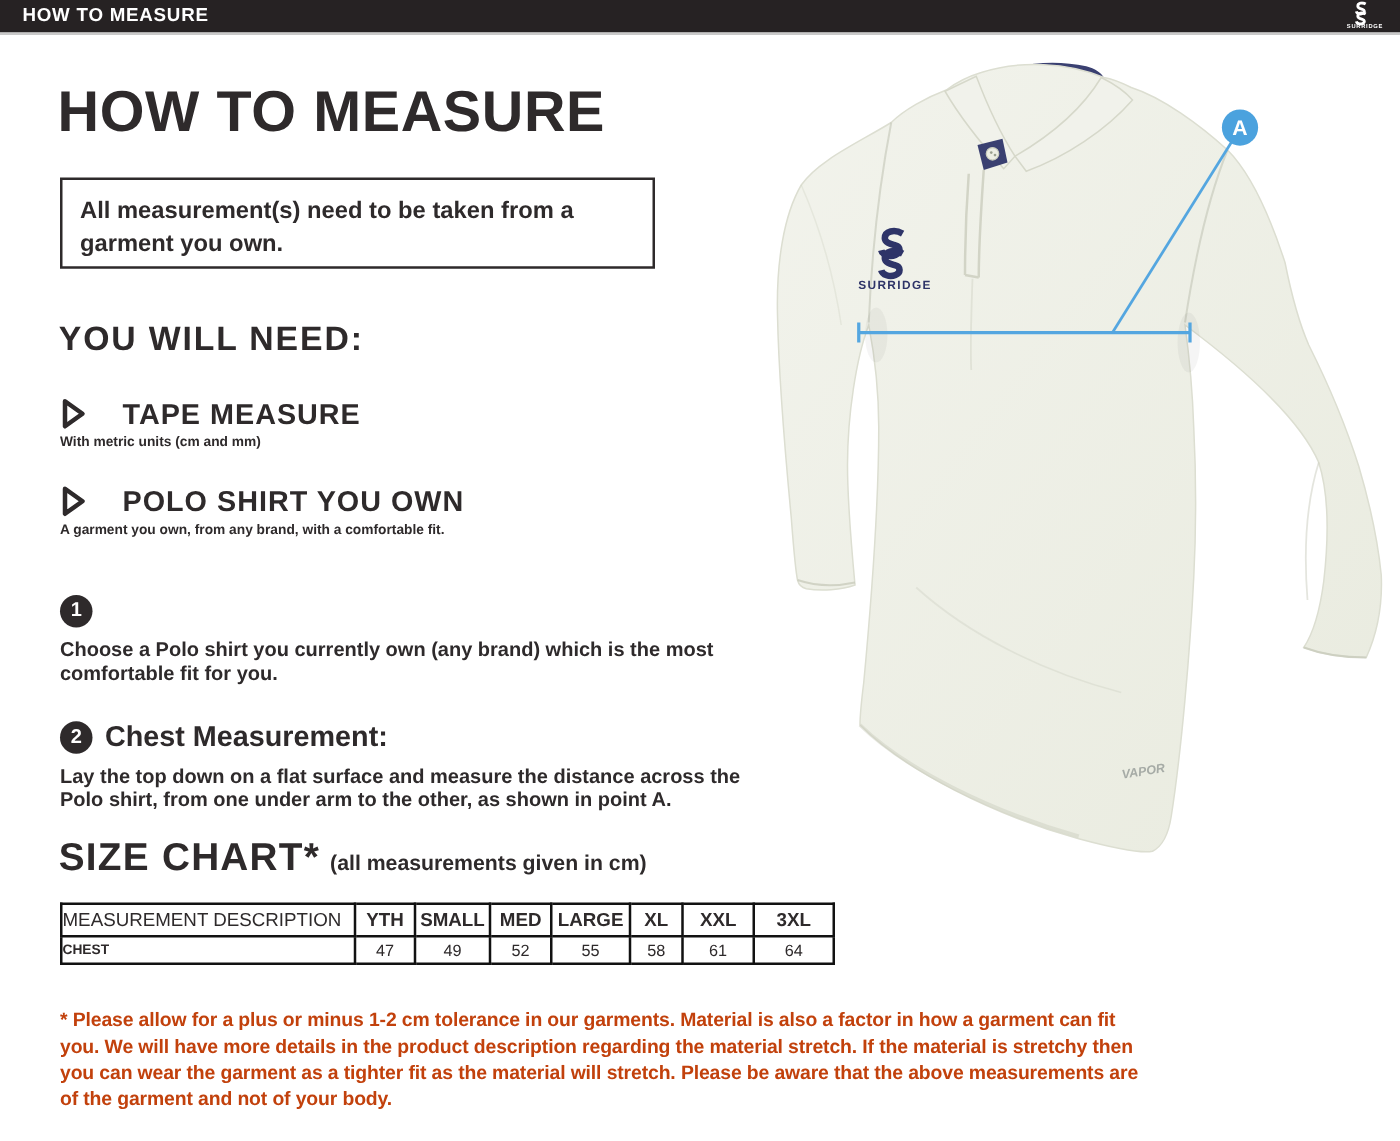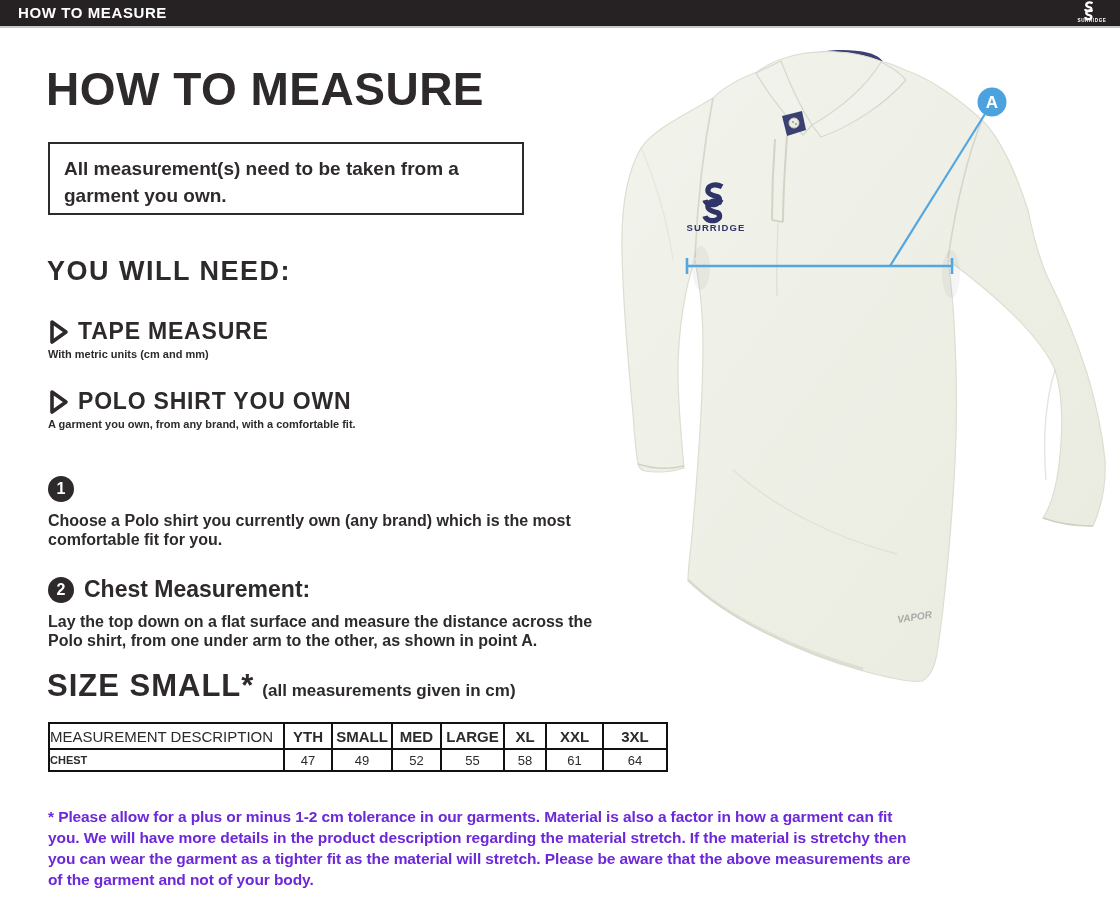--- a/index.html
+++ b/index.html
@@ -13,21 +13,21 @@
     letter-spacing:.6px;color:#ffffff;}
   .topbar-brand{position:absolute;right:8px;top:1px;width:40px;height:24px;}
   .topbar-sep{position:absolute;left:0;top:26px;width:1120px;height:2px;background:#c9c9c9;}
   
   .h1{position:absolute;left:46px;top:62px;font-size:46px;font-weight:bold;letter-spacing:.5px;}
   .notice-box{position:absolute;left:48px;top:142px;width:458px;height:58px;border:2px solid #2e2a2b;
     padding:11px 0 0 14px;}
   .notice-box p{margin:0;font-size:19px;font-weight:bold;line-height:27px;width:450px;}
   .ywn-heading{position:absolute;left:47px;top:256px;font-size:27px;font-weight:bold;letter-spacing:1.5px;}
   .need-item{position:absolute;left:48px;}
-  .need-item .row{display:flex;align-items:flex-end;gap:8px;}
+  .need-item .row{display:flex;align-items:flex-start;gap:28px;}
   .need-title{font-size:23px;font-weight:bold;letter-spacing:.8px;}
   .need-desc{margin-top:3px;font-size:11px;font-weight:bold;}
   .tri{flex:0 0 auto;}
   .step{position:absolute;left:48px;}
   .step .row{display:flex;align-items:center;gap:10px;}
   .step-badge{flex:0 0 auto;width:26px;height:26px;border-radius:50%;background:#2e2a2b;color:#fff;
     font-size:16px;font-weight:bold;text-align:center;line-height:26px;}
   .step-title{font-size:23px;font-weight:bold;}
   .step-desc{margin-top:9px;font-size:16px;font-weight:bold;line-height:19px;width:545px;}
   .sc-heading{position:absolute;left:47px;top:668px;}
@@ -37,21 +37,21 @@
   table.size-chart{position:absolute;left:48px;top:722px;border-collapse:collapse;table-layout:fixed;}
   table.size-chart td,table.size-chart th{border:2px solid #111;padding:0;overflow:hidden;white-space:nowrap;}
   th.desc{font-size:15px;font-weight:normal;text-align:left;padding:3px 4px 3px 5px;}
   th.size{font-size:15px;font-weight:bold;text-align:center;height:24px;}
   td.metric{font-size:10.5px;font-weight:bold;text-align:left;padding-left:5px;height:17px;}
   td.rowlabel{font-size:11px;font-weight:bold;text-align:left;padding-left:5px;height:20px;}
   td.val{font-size:13px;text-align:center;}
   td.empty{height:17px;}
   
   .footnote{position:absolute;left:48px;top:806px;width:868px;font-size:15.5px;font-weight:600;
-    line-height:21px;color:#6d28d9;letter-spacing:-.1px;}
+    line-height:21px;color:#c2410c;letter-spacing:-.1px;}
   
   .shirt-wrap{position:absolute;left:615px;top:40px;width:505px;height:680px;}
   .hidden-defs{position:absolute;width:0;height:0;overflow:hidden;}
 </style>
 </head>
 <body>
 
 <div class="canvas">
 
   <svg class="hidden-defs" aria-hidden="true">
@@ -112,21 +112,21 @@
 
   <div class="step" style="top:576px;">
     <div class="row">
       <span class="step-badge">2</span>
       <span class="step-title">Chest Measurement:</span>
     </div>
     <div class="step-desc">Lay the top down on a flat surface and measure the distance across the Polo shirt, from one under arm to the other, as shown in point A.</div>
   </div>
 
   <div class="sc-heading">
-    <span class="big">SIZE SMALL*</span><span class="small">(all measurements given in cm)</span>
+    <span class="big">SIZE CHART*</span><span class="small">(all measurements given in cm)</span>
   </div>
 
   <table class="size-chart">
     <colgroup>
       <col style="width:235px">
         <col style="width:48px">
         <col style="width:60px">
         <col style="width:49px">
       <col style="width:63px">
         <col style="width:42px">

